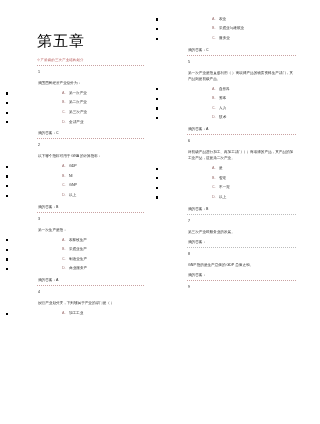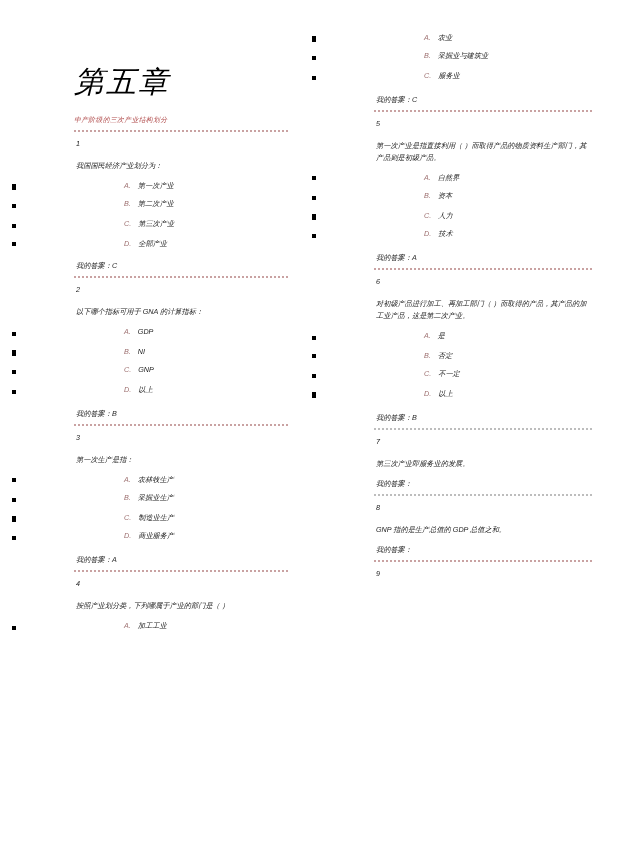--- a/index.html
+++ b/index.html
@@ -13,21 +13,20 @@
     overflow: hidden;
     font-family: "Liberation Sans", "DejaVu Sans", sans-serif;
     color: #1a1a1a;
     position: relative;
   }
 
   .page {
     position: absolute;
     inset: 0;
     padding: 0;
-    font-style: italic;
   }
 
   
   .columns {
     position: absolute;
     top: 0;
     left: 0;
     width: 300px;
     height: 424px;
     display: flex;

